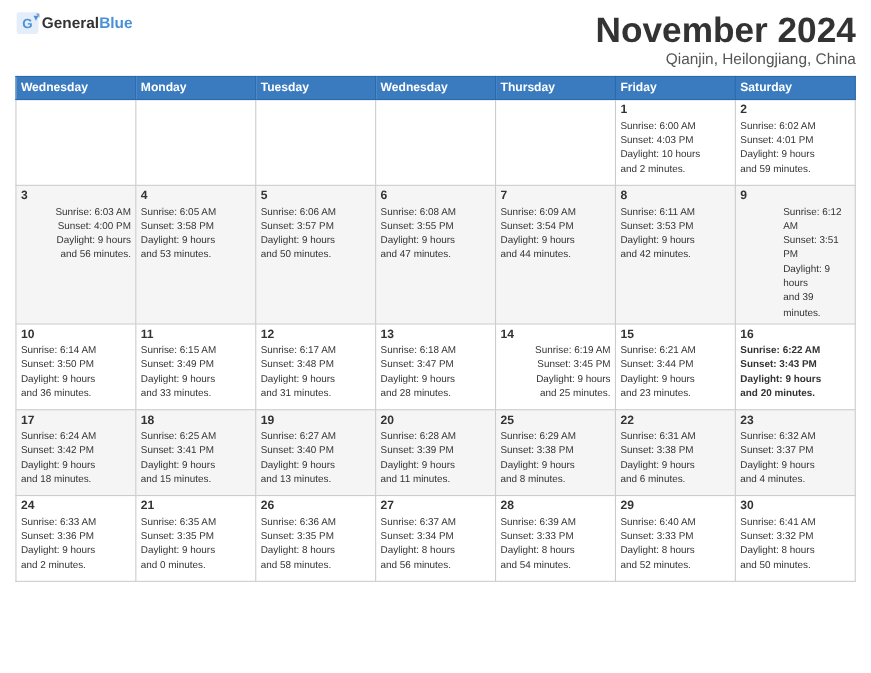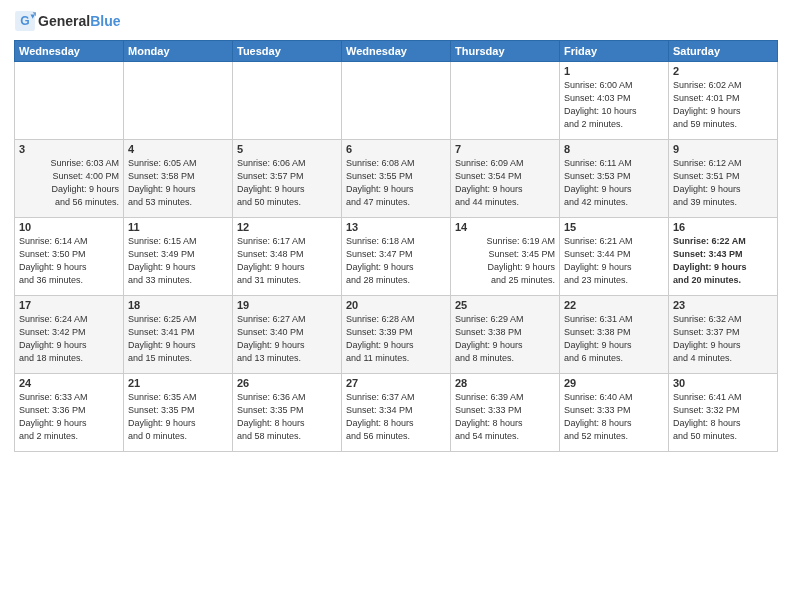--- a/index.html
+++ b/index.html
@@ -93,20 +93,24 @@
         <text x="20" y="28" text-anchor="middle" font-size="22" font-weight="bold" fill="#4a90d9">G</text>
         <polygon points="30,8 38,8 34,16" fill="#4a90d9"></polygon>
         <polygon points="34,4 40,4 40,12" fill="#3a7bbf" opacity="0.7"></polygon>
       </svg>
       <div>
         <div>
           <span style="font-size:14px;font-weight:bold;color:#333;">General</span><span style="font-size:14px;font-weight:bold;color:#4a90d9;">Blue</span>
         </div>
       </div>
     </div>
+    <div class="title-area">
+      <div class="month-title">November 2024</div>
+      <div class="location-title">Qianjin, Heilongjiang, China</div>
+    </div>
   </div>
 
   <table>
     <thead>
       <tr id="dow-header">
           <th>Wednesday</th>
           <th>Monday</th>
           <th>Tuesday</th>
           <th>Wednesday</th>
           <th>Thursday</th>
@@ -174,21 +178,21 @@
           </td>
           <td>
             <div class="day-num">8</div>
             <div class="day-info" style="white-space: pre-line;">Sunrise: 6:11 AM
 Sunset: 3:53 PM
 Daylight: 9 hours
 and 42 minutes.</div>
           </td>
           <td>
             <div class="day-num">9</div>
-            <div class="day-info" style="white-space: pre-line;">Sunrise: 6:12 AM
+            <div class="day-info" style="white-space: pre-line; margin-left: 39px;">Sunrise: 6:12 AM
 Sunset: 3:51 PM
 Daylight: 9 hours
 and 39 minutes.</div>
           </td>
         </tr>
         <tr>
           <td>
             <div class="day-num">10</div>
             <div class="day-info" style="white-space: pre-line;">Sunrise: 6:14 AM
 Sunset: 3:50 PM

